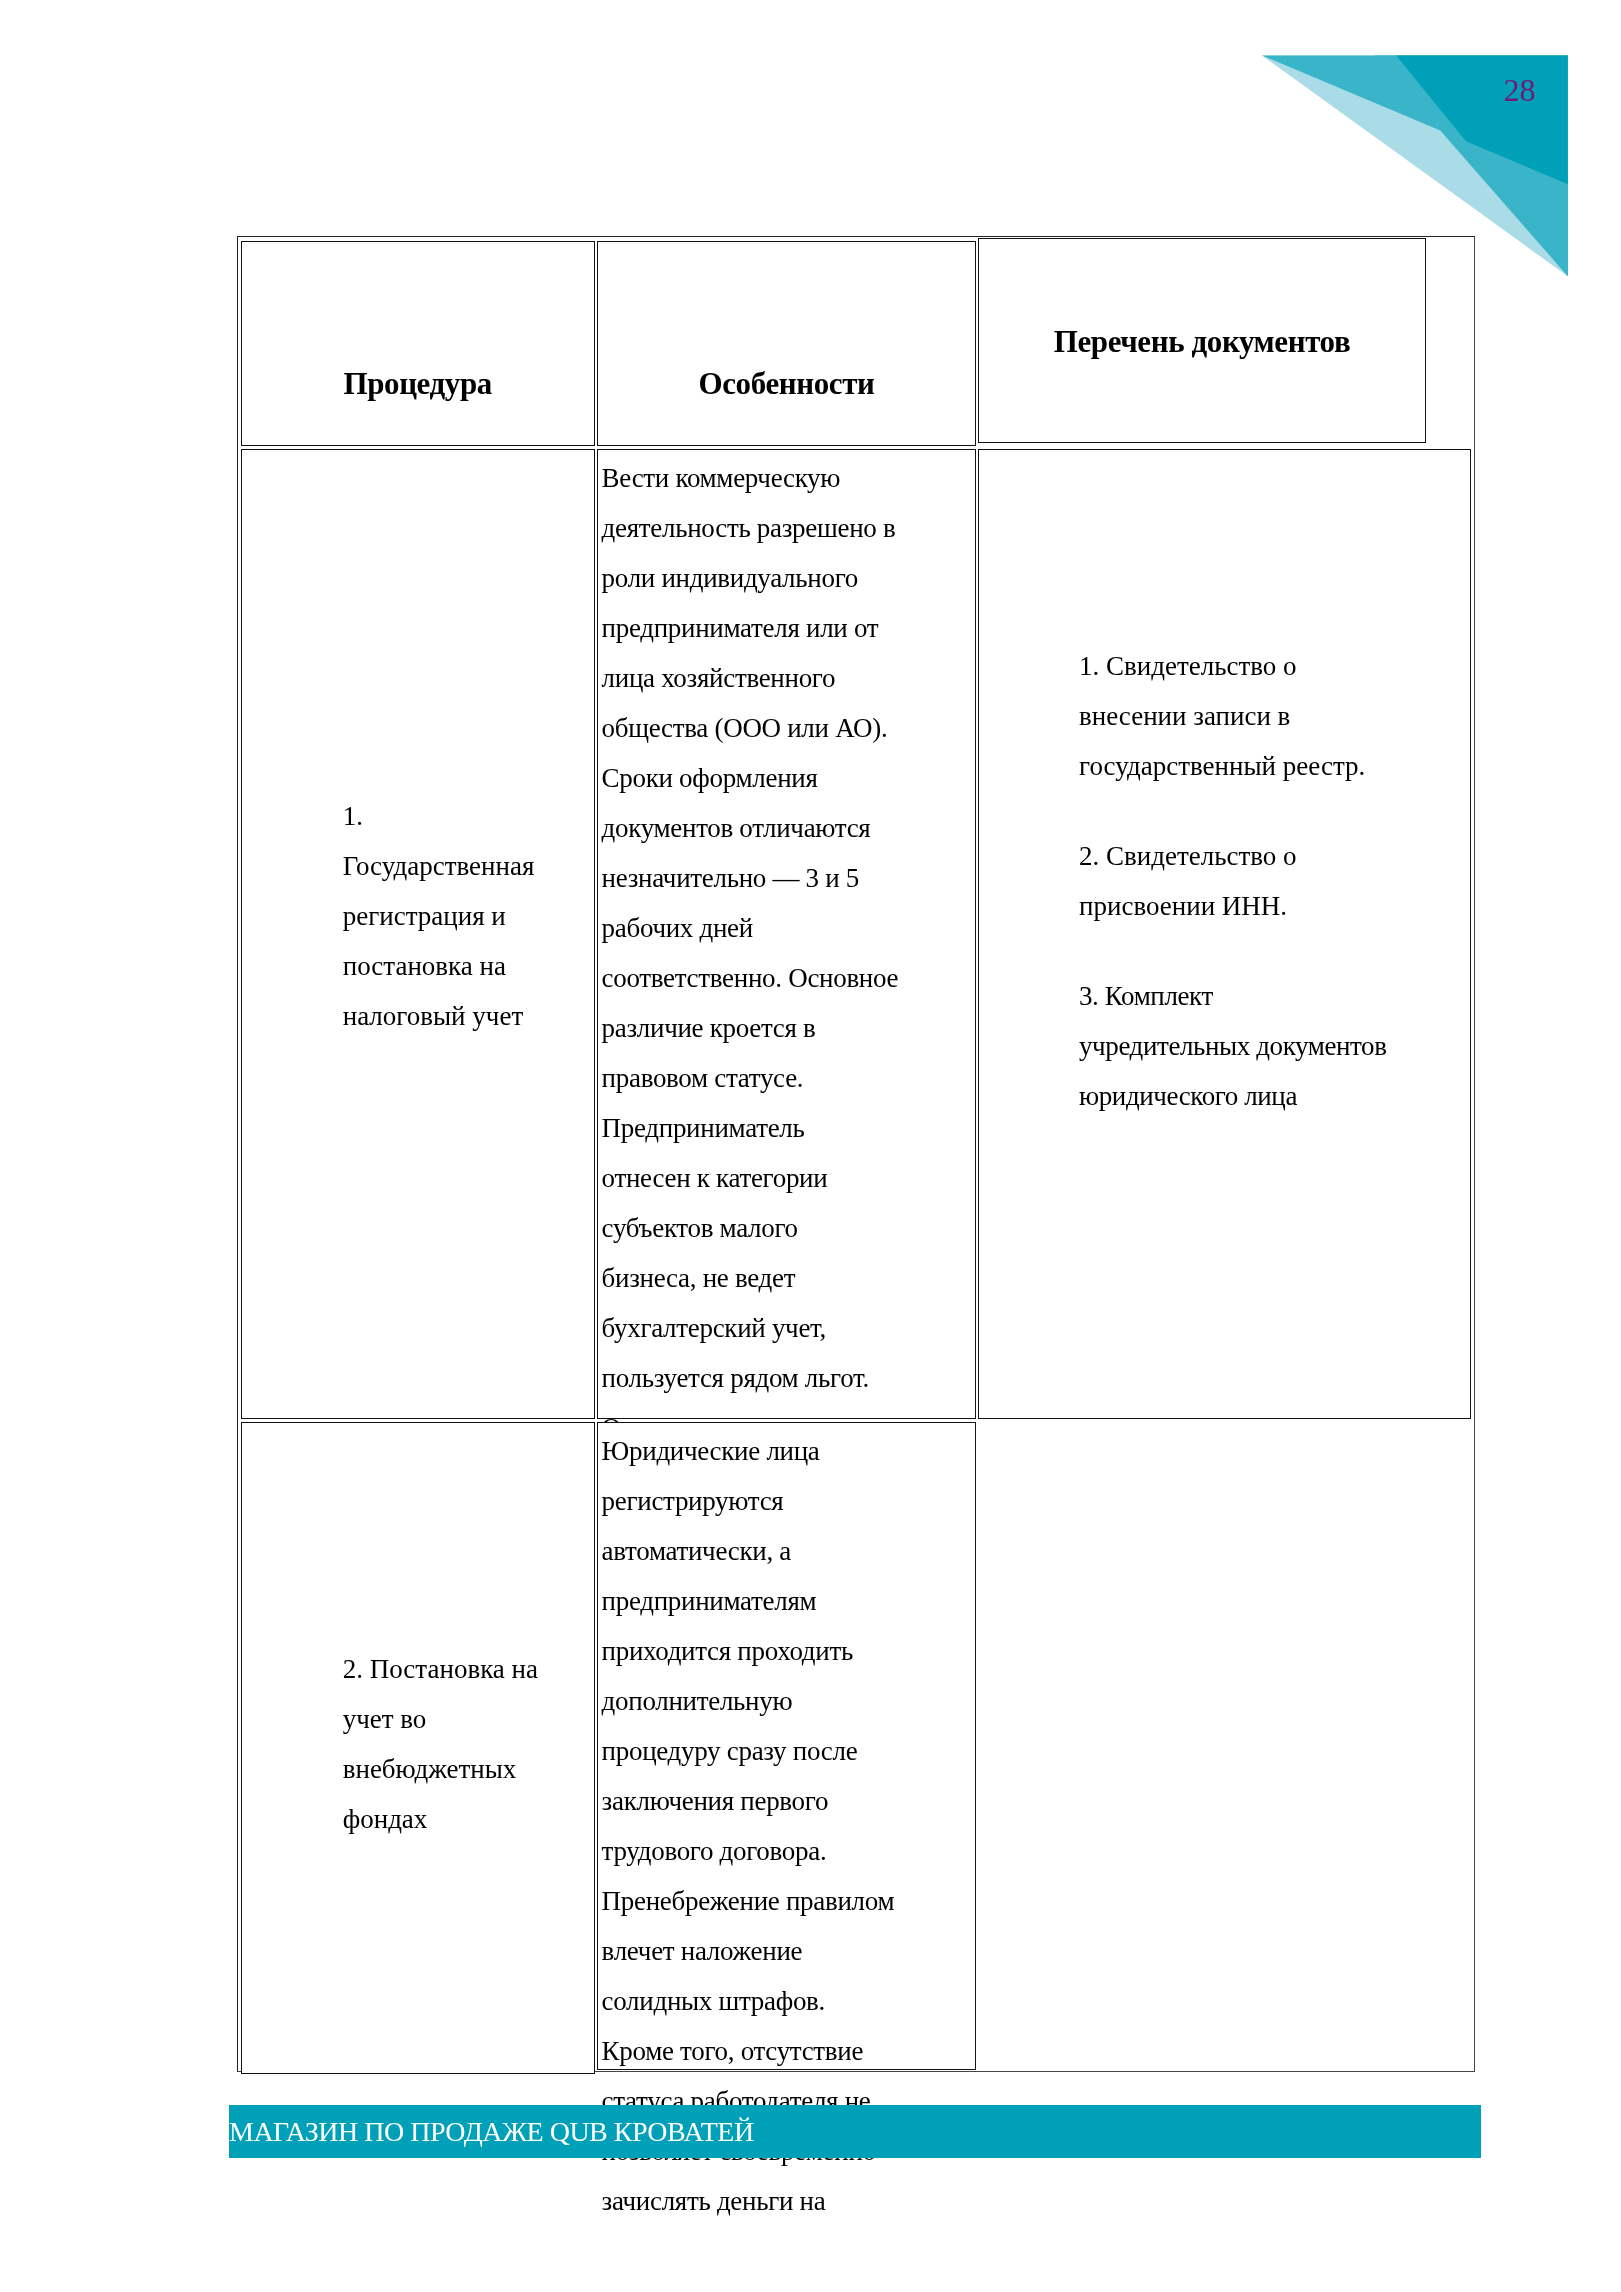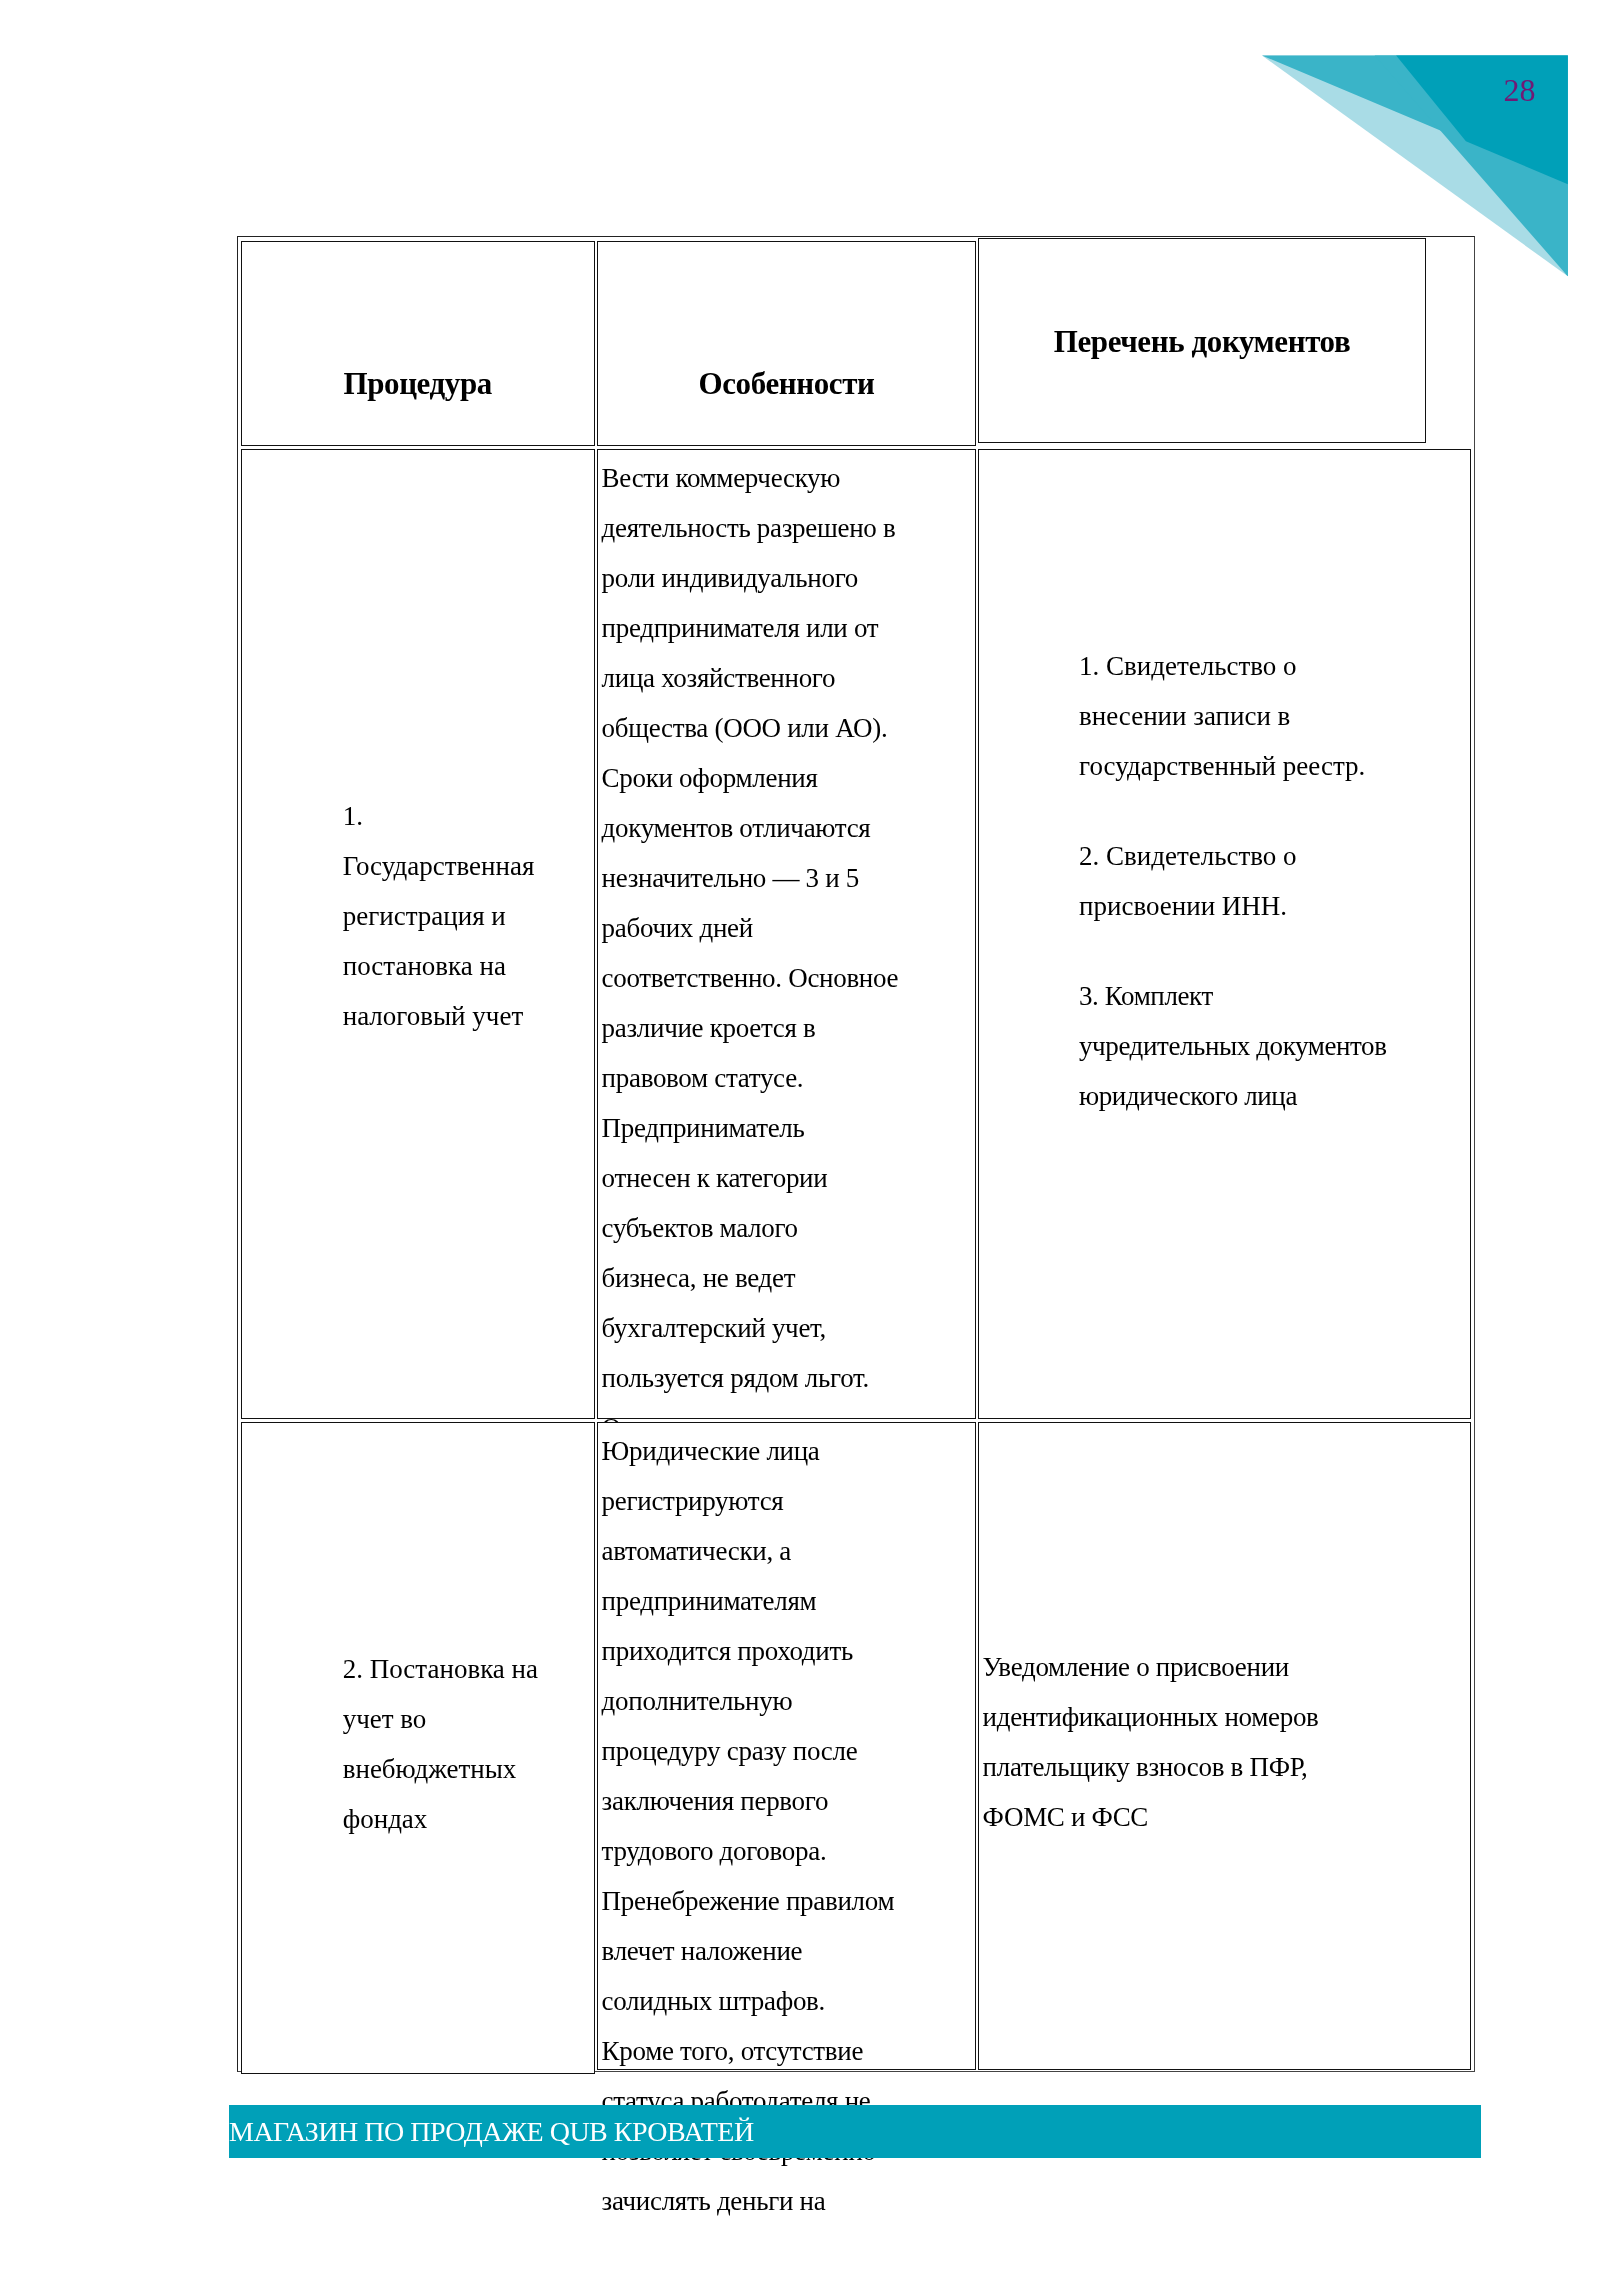--- a/index.html
+++ b/index.html
@@ -110,26 +110,18 @@
 заключения первого
 трудового договора.
 Пренебрежение правилом
 влечет наложение
 солидных штрафов.
 Кроме того, отсутствие
 статуса работодателя не
 позволяет своевременно
 зачислять деньги на</div>
   </div>
-  <div class="cell" style="left:740px; top:1185px; width:493px; height:648px;">
-    <div class="vcenter">
-      <div class="txt" style="padding-left:3.6px; margin-top:-9px; letter-spacing:-0.3px;">Уведомление о присвоении
-идентификационных номеров
-плательщику взносов в ПФР,
-ФОМС и ФСС</div>
-    </div>
-  </div>
 </div>
 
 <div class="footer">
   <div class="footer-text">МАГАЗИН ПО ПРОДАЖЕ QUB КРОВАТЕЙ</div>
 </div>
 
 
 </body></html>

